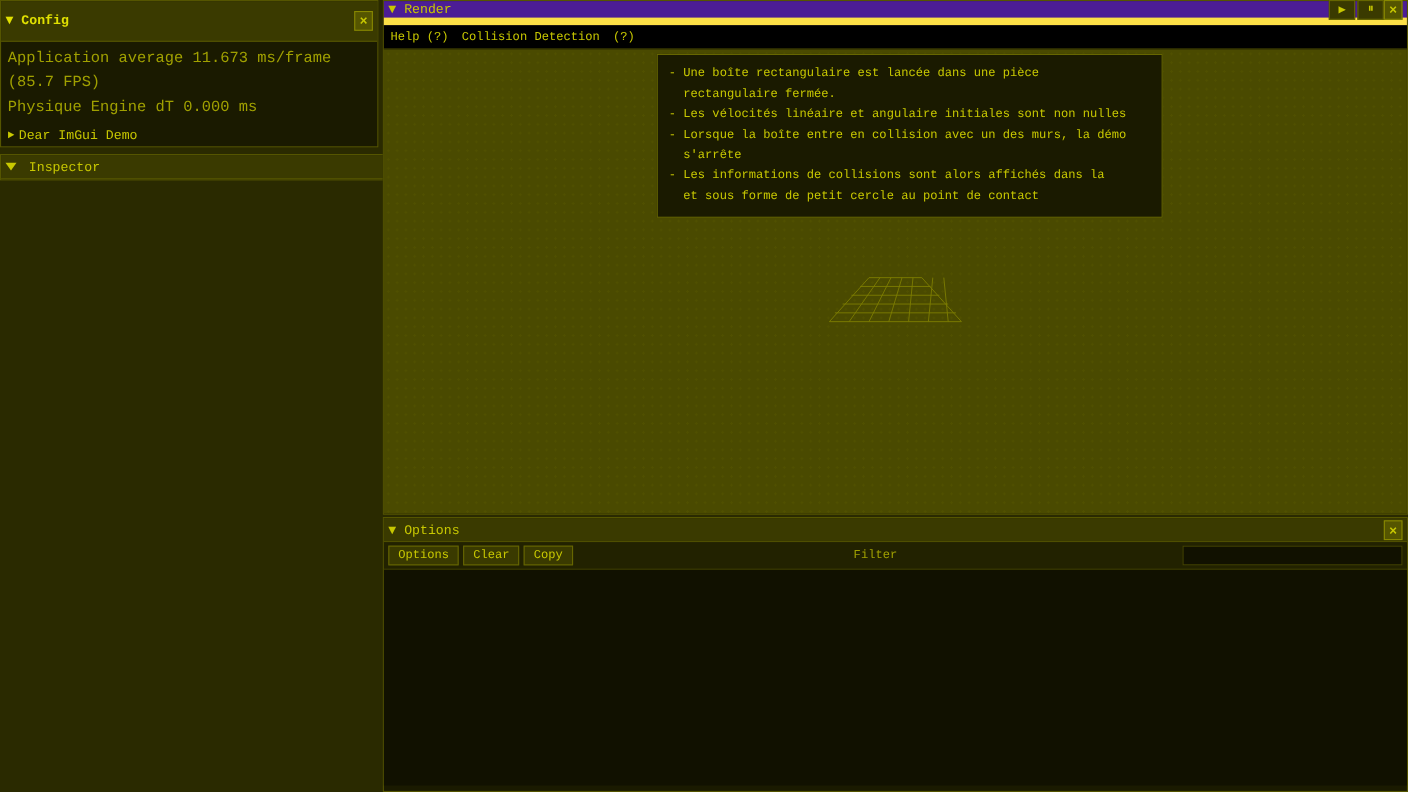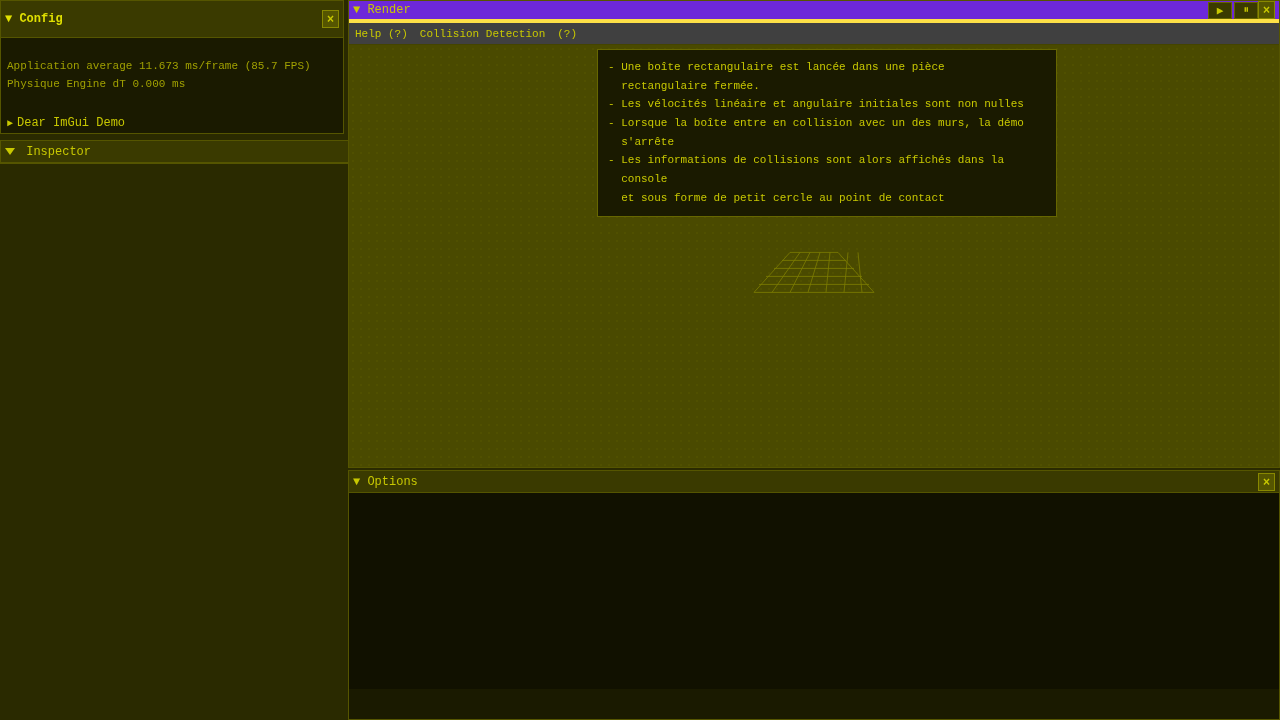--- a/index.html
+++ b/index.html
@@ -45,23 +45,23 @@
       cursor: pointer;
       font-size: 12px;
       font-weight: bold;
       background: #555500;
       border: 1px solid #888800;
       padding: 0 4px;
       line-height: 16px;
     }
 
     .config-stats {
-      padding: 20px 6px;
+      padding: 4px 6px;
       color: #a0a000;
-      font-size: 11px;
+      font-size: 14px;
       line-height: 1.6;
     }
 
     .tree-item {
       padding: 3px 6px;
       cursor: pointer;
       color: #c8c800;
       display: flex;
       align-items: center;
       gap: 4px;
@@ -100,33 +100,33 @@
       right: 0;
       height: 468px;
       background: #1a1a00;
       border: 1px solid #555500;
     }
 
     .render-title-bar {
       display: flex;
       align-items: center;
       justify-content: space-between;
-      background: #6d28d9;
+      background: #4c1d95;
       padding: 2px 4px;
       height: 22px;
-      border-bottom: 4px solid #fde047;
+      border-bottom: 7px solid #fde047;
     }
 
     .render-menu {
       display: flex;
       align-items: center;
       gap: 12px;
       padding: 2px 6px;
       height: 22px;
-      background: #404040;
+      background: #000000;
       border-bottom: 1px solid #444400;
     }
 
     .render-menu span {
       color: #c8c800;
       cursor: pointer;
       font-size: 11px;
     }
 
     .menu-buttons {
@@ -315,21 +315,20 @@
     <span>(?)</span>
   </div>
 
   <div class="info-box">
     <div>- Une boîte rectangulaire est lancée dans une pièce</div>
     <div>&nbsp;&nbsp;rectangulaire fermée.</div>
     <div>- Les vélocités linéaire et angulaire initiales sont non nulles</div>
     <div>- Lorsque la boîte entre en collision avec un des murs, la démo</div>
     <div>&nbsp;&nbsp;s'arrête</div>
     <div>- Les informations de collisions sont alors affichés dans la</div>
-    <div>&nbsp;&nbsp;console</div>
     <div>&nbsp;&nbsp;et sous forme de petit cercle au point de contact</div>
   </div>
 
   <div class="render-viewport">
     <div class="grid-canvas">
       <svg width="140" height="80" viewBox="0 0 140 80">
 
         <g stroke="#888800" stroke-width="0.8" fill="none" opacity="0.85">
 
           <line x1="10" y1="70" x2="130" y2="70"></line>
@@ -351,14 +350,21 @@
       </svg>
     </div>
   </div>
 </div>
 
 <div class="console-panel">
   <div class="console-title-bar">
     <span class="title">▼ Options</span>
     <button class="close-btn">×</button>
   </div>
+  <div class="console-toolbar">
+    <button class="console-btn">Options</button>
+    <button class="console-btn">Clear</button>
+    <button class="console-btn">Copy</button>
+    <span class="filter-label" style="margin-left:auto; margin-right:4px;">Filter</span>
+    <input class="filter-input" type="text" style="">
+  </div>
   <div class="console-content"></div>
 </div>
 
 </body></html>

